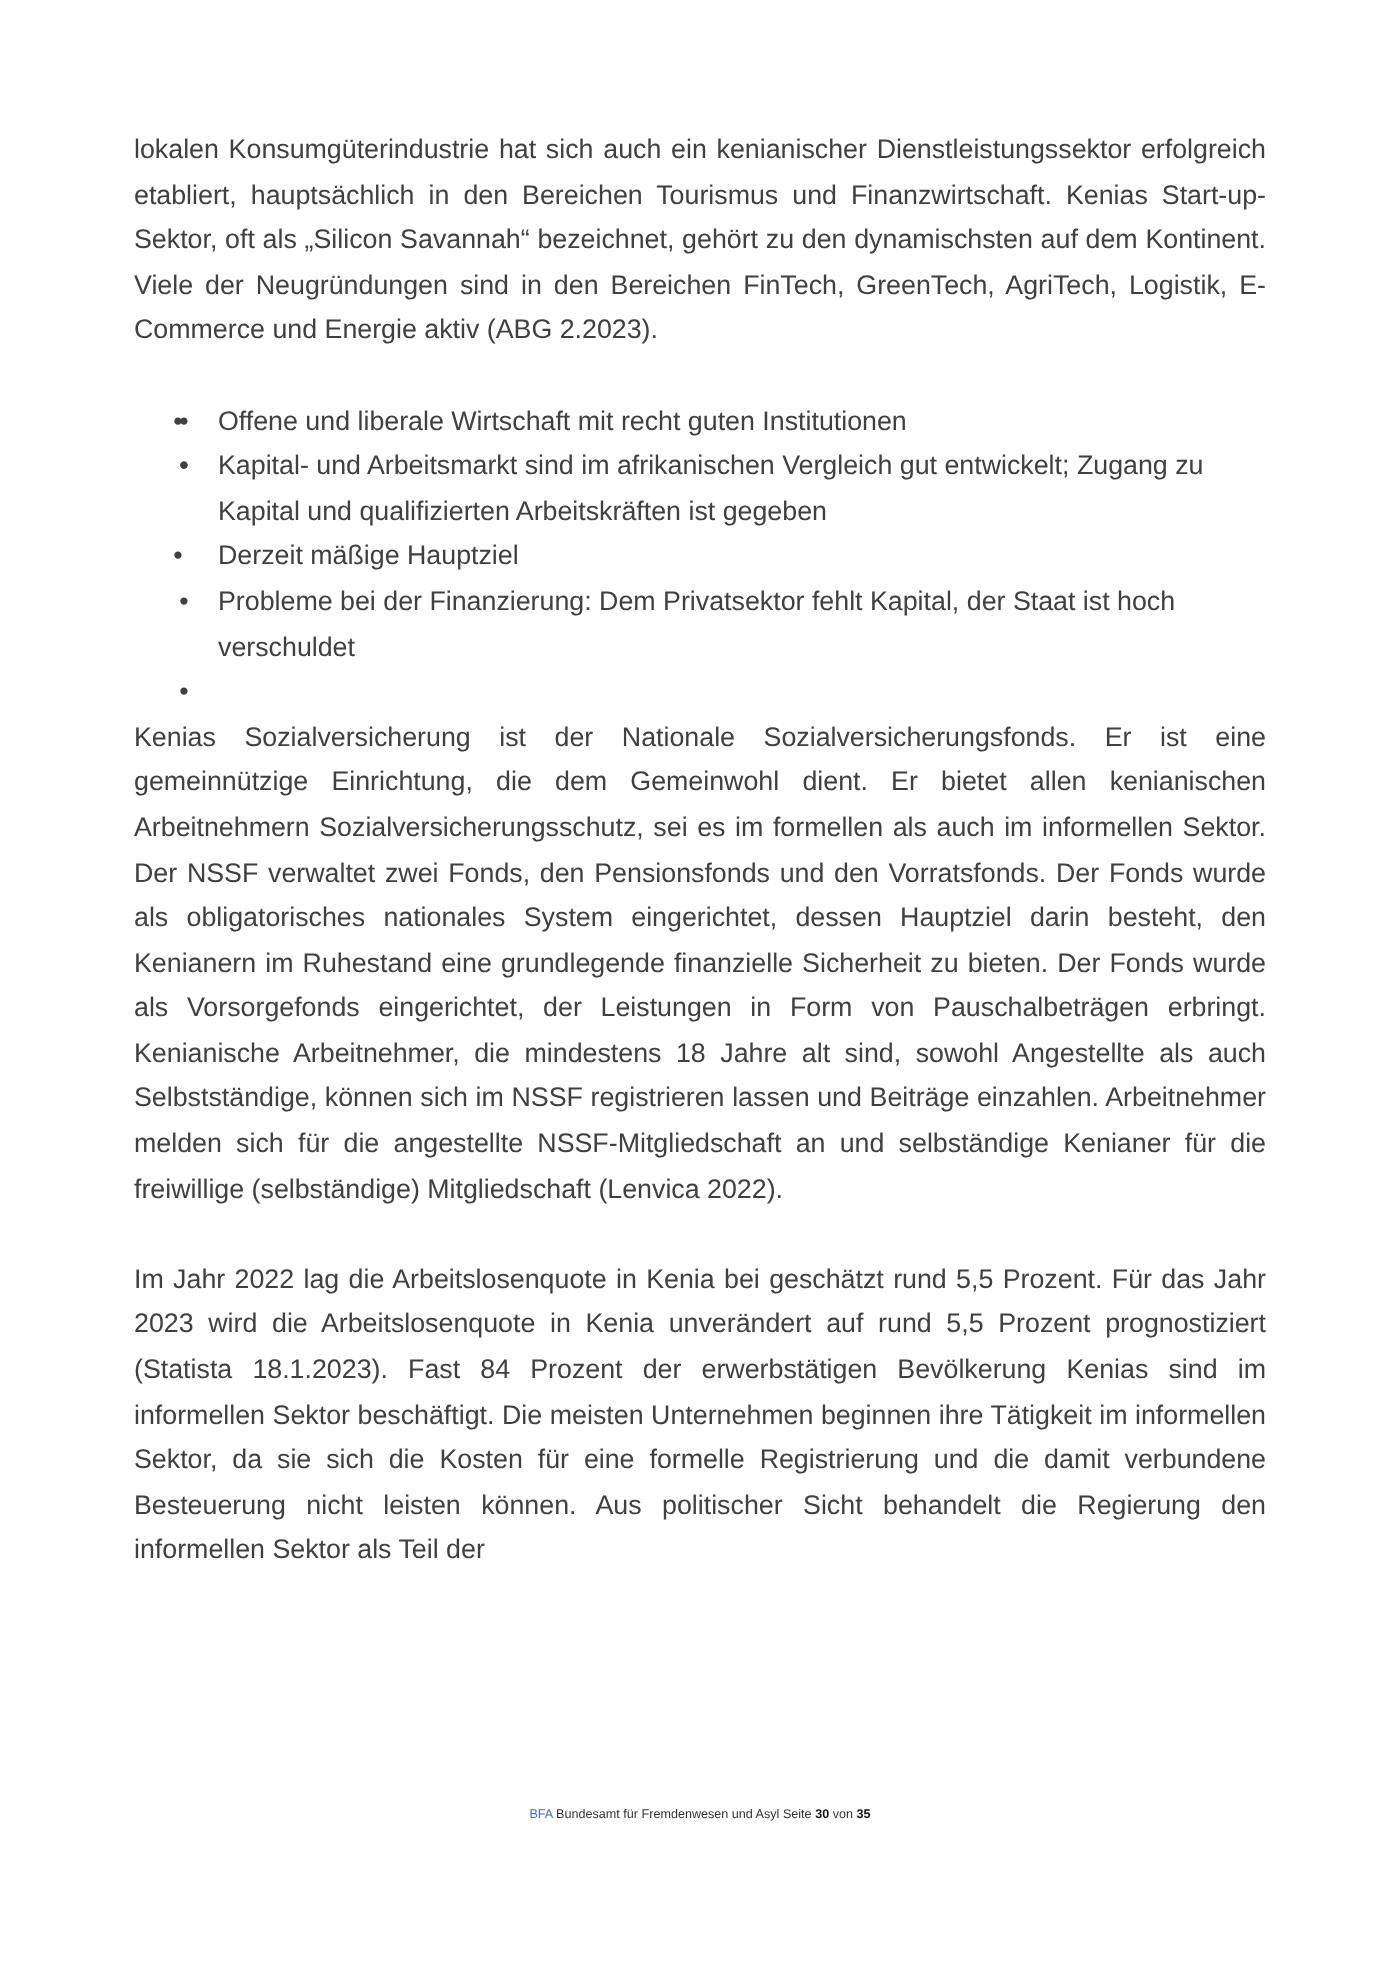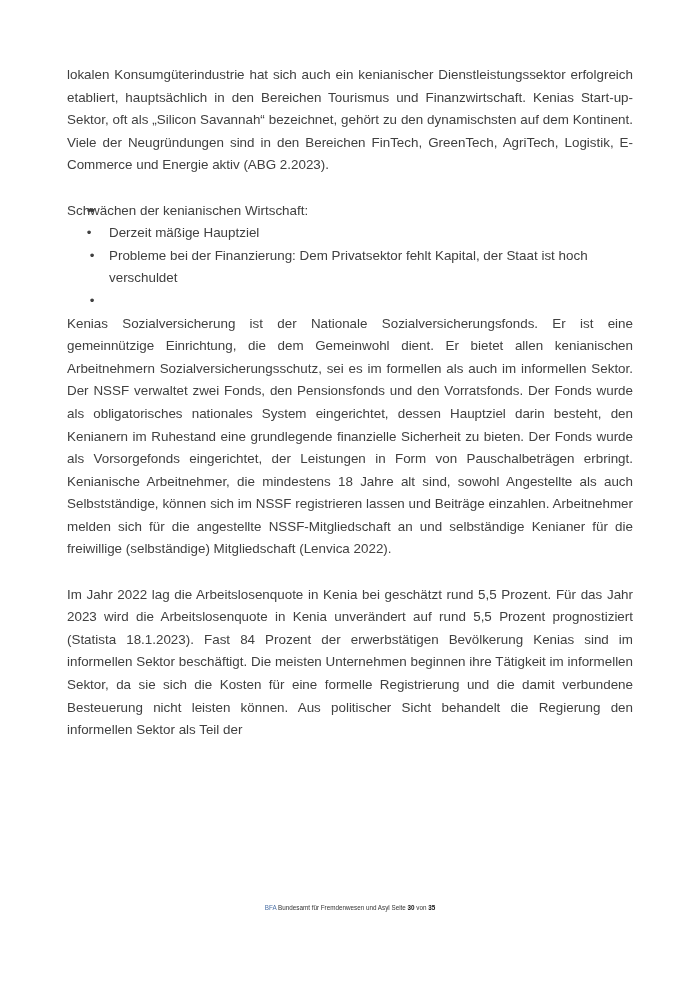--- a/index.html
+++ b/index.html
@@ -27,26 +27,25 @@
   </style>
 </head>
 <body>
 
 <div class="page">
   <p class="para">lokalen Konsumgüterindustrie hat sich auch ein kenianischer Dienstleistungssektor erfolgreich etabliert, hauptsächlich in den Bereichen Tourismus und Finanzwirtschaft. Kenias Start-up-Sektor, oft als „Silicon Savannah“ bezeichnet, gehört zu den dynamischsten auf dem Kontinent. Viele der Neugründungen sind in den Bereichen FinTech, GreenTech, AgriTech, Logistik, E-Commerce und Energie aktiv (ABG 2.2023).</p>
   <div class="gap"></div>
 
   <ul class="blist">
     <li class="first"><span class="bullet">•</span></li>
+    <li><span class="bullet">•</span><span>Offene und liberale Wirtschaft mit recht guten Institutionen</span></li>
     <li><span class="bullet">•</span></li>
-    <li><span class="bullet">•</span></li>
-    <li><span class="bullet">•</span></li>
+    <li><span class="bullet">•</span><span>Kapital- und Arbeitsmarkt sind im afrikanischen Vergleich gut entwickelt; Zugang zu Kapital und qualifizierten Arbeitskräften ist gegeben</span></li>
   </ul>
 
-  <p class="list-label">Schwächen der kenianischen Wirtschaft:</p>
   <ul class="blist">
     <li class="first"><span class="bullet">•</span><span>Derzeit mäßige Hauptziel</span></li>
     <li><span class="bullet">•</span><span>Probleme bei der Finanzierung: Dem Privatsektor fehlt Kapital, der Staat ist hoch verschuldet</span></li>
     <li><span class="bullet">•</span></li>
   </ul>
   <div class="gap"></div>
 
   <p class="para">Kenias Sozialversicherung ist der Nationale Sozialversicherungsfonds. Er ist eine gemeinnützige Einrichtung, die dem Gemeinwohl dient. Er bietet allen kenianischen Arbeitnehmern Sozialversicherungsschutz, sei es im formellen als auch im informellen Sektor. Der NSSF verwaltet zwei Fonds, den Pensionsfonds und den Vorratsfonds. Der Fonds wurde als obligatorisches nationales System eingerichtet, dessen Hauptziel darin besteht, den Kenianern im Ruhestand eine grundlegende finanzielle Sicherheit zu bieten. Der Fonds wurde als Vorsorgefonds eingerichtet, der Leistungen in Form von Pauschalbeträgen erbringt. Kenianische Arbeitnehmer, die mindestens 18 Jahre alt sind, sowohl Angestellte als auch Selbstständige, können sich im NSSF registrieren lassen und Beiträge einzahlen. Arbeitnehmer melden sich für die angestellte NSSF-Mitgliedschaft an und selbständige Kenianer für die freiwillige (selbständige) Mitgliedschaft (Lenvica 2022).</p>
   <div class="gap"></div>
 

